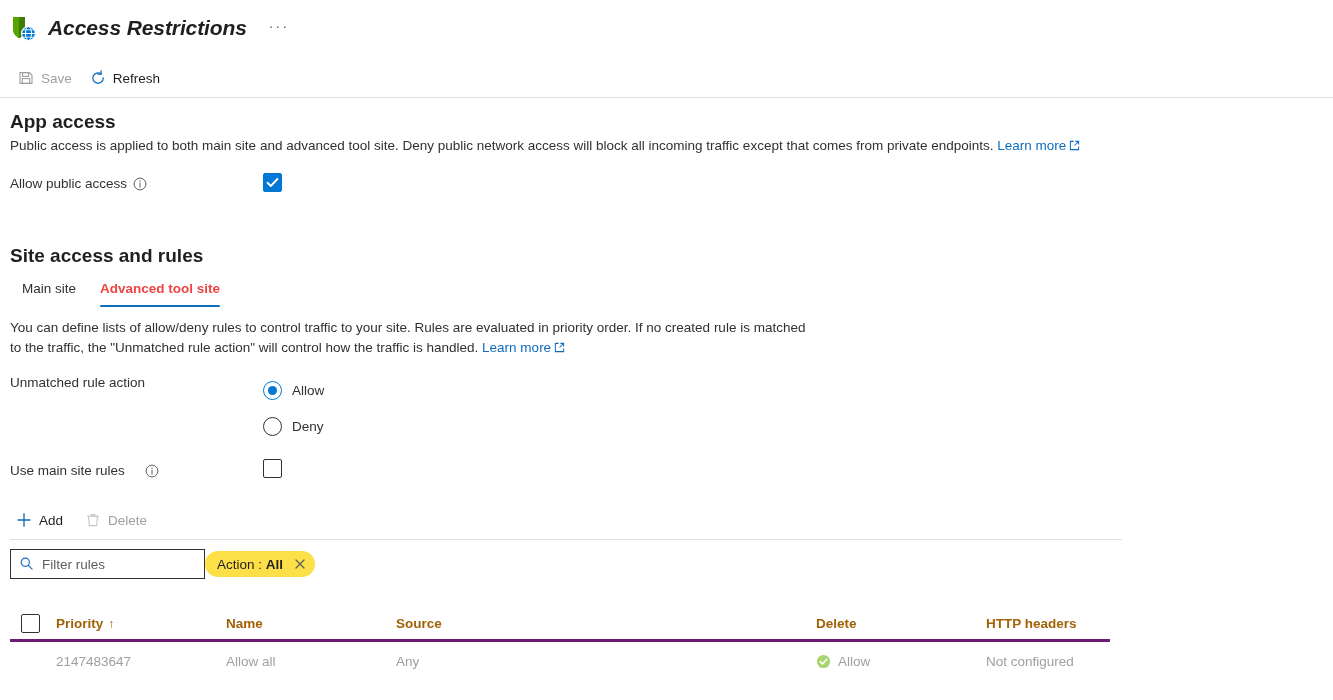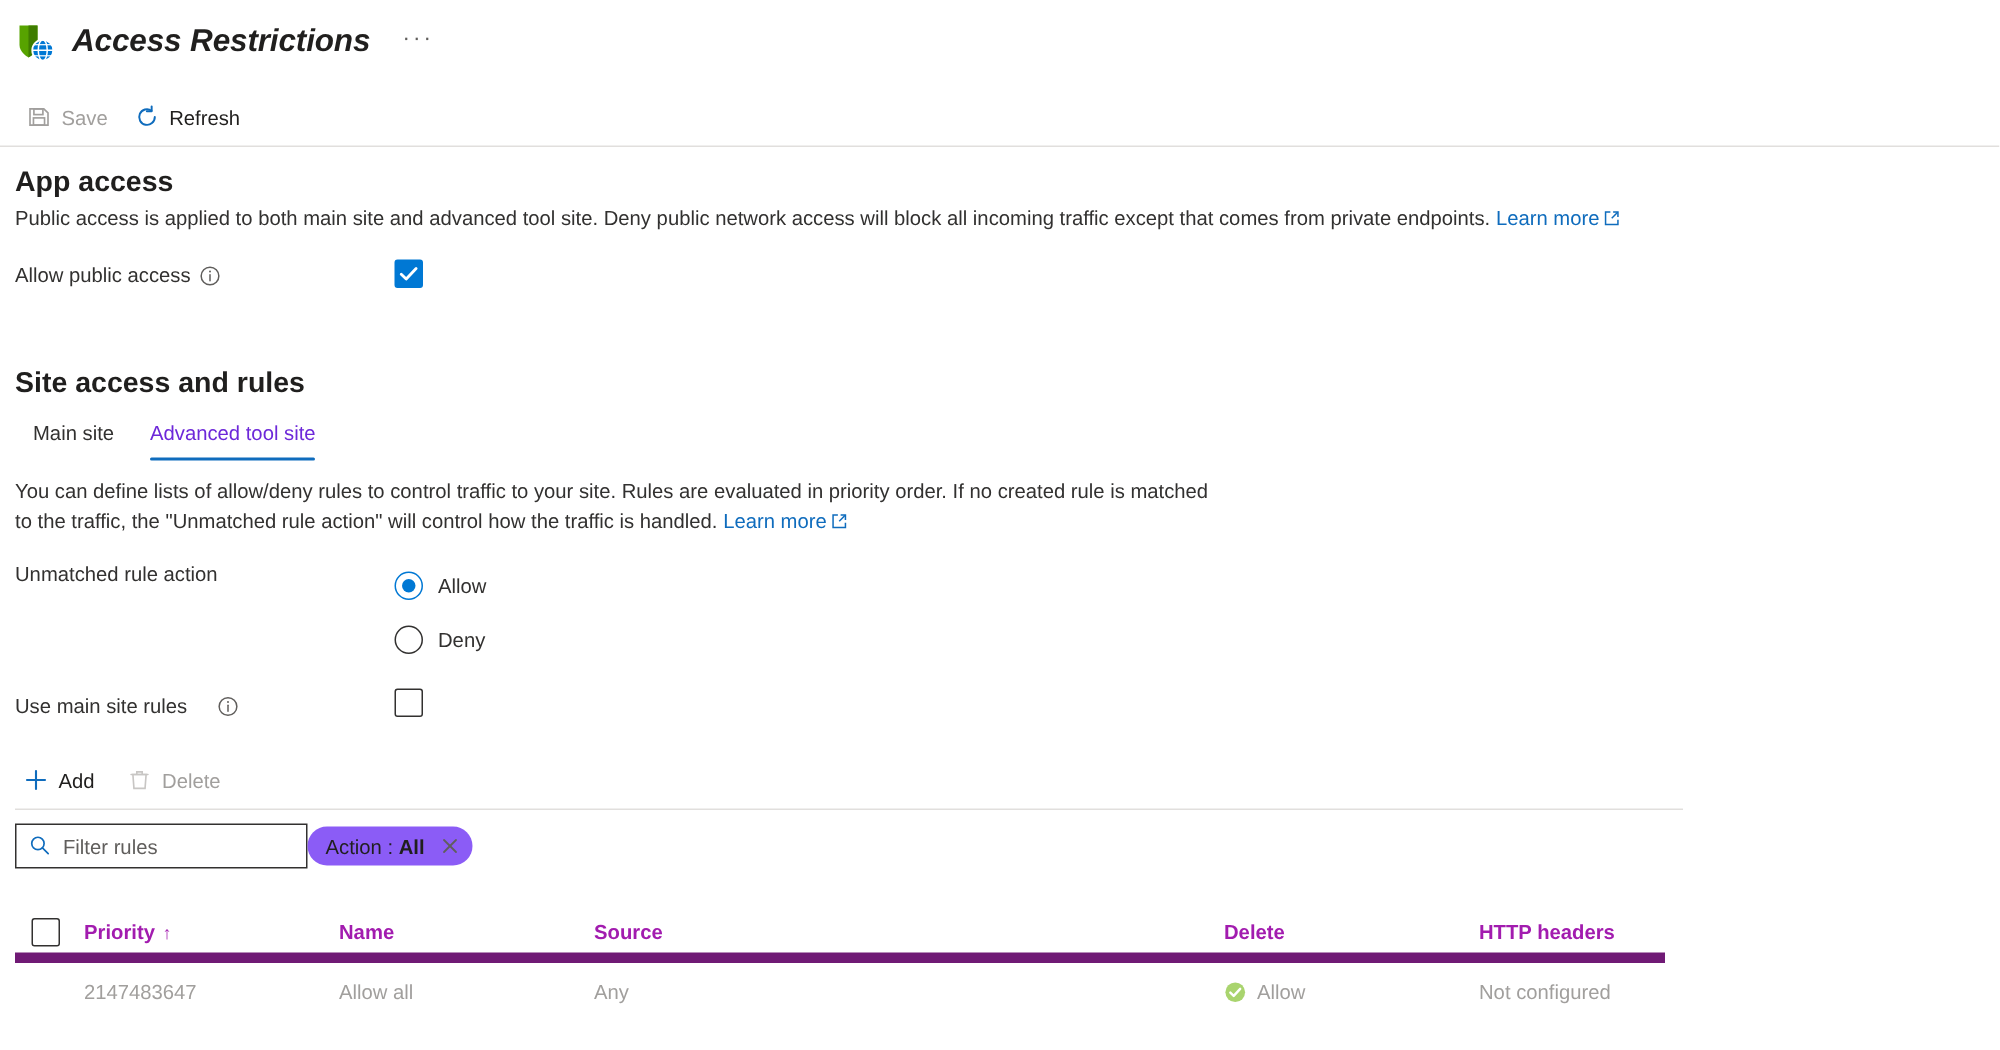--- a/index.html
+++ b/index.html
@@ -75,21 +75,21 @@
   .cb.checked { background: #0078d4; border: 1px solid #0078d4; }
   .cb.unchecked { background: #ffffff; border: 1.5px solid #323130; }
   .cb.checked svg { display: block; }
 
   
   .tabs { position: absolute; left: 10px; top: 277px; display: flex; gap: 0; }
   .tab {
     font-size: 13.5px; color: #323130; padding: 4px 12px 11px 12px; cursor: pointer;
     position: relative; white-space: nowrap;
   }
-  .tab.active { font-weight: 400; color: #6d28d9; }
+  .tab.active { font-weight: 700; color: #ef4444; }
   .tab.active::after {
     content: ""; position: absolute; left: 12px; right: 12px; bottom: 0;
     height: 2.5px; background: #0f6cbd; border-radius: 1px;
   }
 
   
   .radio-row { position: absolute; display: flex; align-items: center; gap: 10px; cursor: pointer; }
   .radio {
     width: 19px; height: 19px; border-radius: 50%; background: #fff;
     border: 1.5px solid #323130; position: relative; flex: 0 0 19px;
@@ -111,32 +111,32 @@
     position: absolute; left: 10px; top: 539px; width: 1112px; height: 1px; background: #e1dfdd;
   }
 
   .filter-row { position: absolute; left: 10px; top: 549px; display: flex; align-items: center; gap: 0; }
   .search-box {
     width: 195px; height: 30px; border: 1px solid #323130; background: #fff;
     display: flex; align-items: center; padding: 0 8px; gap: 7px; cursor: text;
   }
   .search-ph { font-size: 13.5px; color: #605e5c; }
   .pill {
-    height: 26px; border-radius: 13px; background: #8b5cf6; display: flex;
+    height: 26px; border-radius: 13px; background: #fde047; display: flex;
     align-items: center; padding: 0 8px 0 12px; gap: 10px; cursor: pointer;
   }
   .pill-text { font-size: 13.5px; color: #201f1e; white-space: nowrap; }
   .pill-text b { font-weight: 700; }
   .pill-x { width: 14px; height: 14px; cursor: pointer; }
 
   
   .tbl { position: absolute; left: 10px; top: 608px; width: 1100px; }
   .tbl-head {
     display: flex; align-items: center; height: 34px;
-    border-bottom: 7px solid #701a75; font-size: 13.5px; font-weight: 700; color: #a21caf;
+    border-bottom: 3px solid #701a75; font-size: 13.5px; font-weight: 700; color: #a16207;
   }
   .tbl-row {
     display: flex; align-items: center; height: 38px;
     font-size: 13.5px; color: #a19f9d;
   }
   .c-check { width: 46px; flex: 0 0 46px; display: flex; align-items: center; padding-left: 11px; }
   .c-prio { width: 170px; flex: 0 0 170px; }
   .c-name { width: 170px; flex: 0 0 170px; }
   .c-src  { width: 420px; flex: 0 0 420px; }
   .c-act  { width: 170px; flex: 0 0 170px; display: flex; align-items: center; gap: 7px; }

